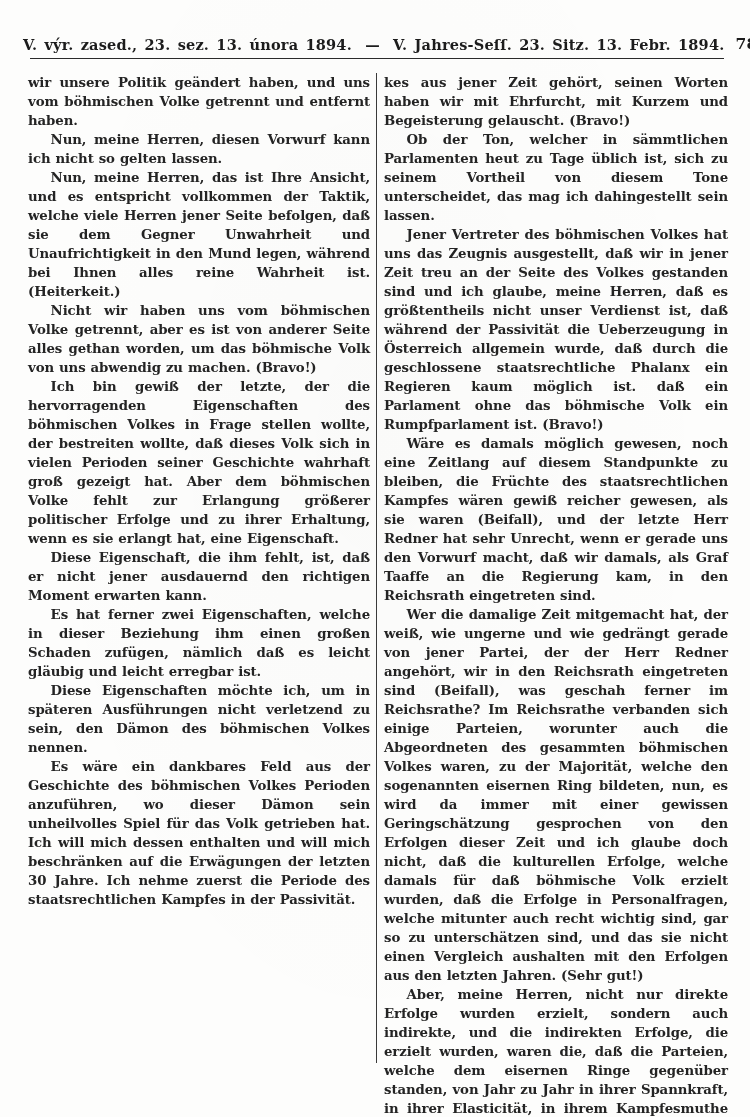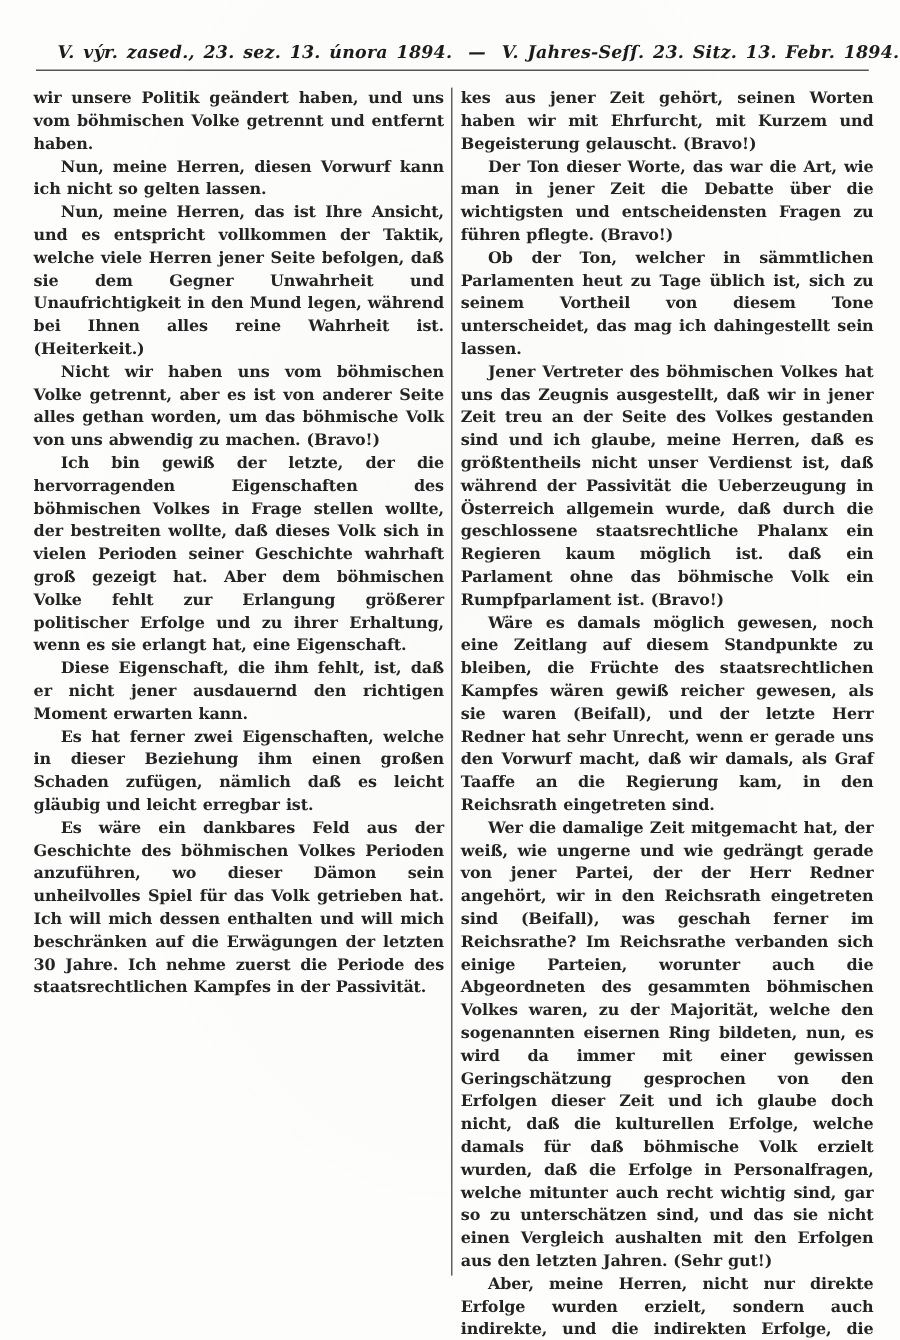--- a/index.html
+++ b/index.html
@@ -12,29 +12,28 @@
   }
   .page {
     position: relative;
     width: 750px; height: 1117px;
     background:
       radial-gradient(ellipse at 50% 40%, rgba(0,0,0,0.012), rgba(0,0,0,0) 70%),
       #fdfdfc;
   }
   .header {
     position: absolute;
-    top: 34px; left: 45px; right: 26px;
+    top: 34px; left: 20px; right: 26px;
     display: flex;
-    align-items: center;
+    align-items: flex-end;
     font-weight: bold;
     font-size: 14.5px;
     letter-spacing: 0.2px;
     color: #1c1c1c;
     white-space: nowrap;
-    font-style: italic;
   }
   .header-title {
     flex: 1;
     text-align: center;
     word-spacing: 2px;
   }
   .header-title span { padding: 0 3px; }
   .page-number {
     font-size: 15.5px;
     font-weight: bold;
@@ -91,26 +90,26 @@
 
   <main class="columns">
     <section class="col col-left">
         <p class="para">wir unsere Politik geändert haben, und uns vom böhmischen Volke getrennt und entfernt haben.</p>
         <p class="para indent">Nun, meine Herren, diesen Vorwurf kann ich nicht so gelten lassen.</p>
         <p class="para indent">Nun, meine Herren, das ist Ihre Ansicht, und es entspricht vollkommen der Taktik, welche viele Herren jener Seite befolgen, daß sie dem Gegner Unwahrheit und Unaufrichtigkeit in den Mund legen, während bei Ihnen alles reine Wahrheit ist. (Heiterkeit.)</p>
         <p class="para indent">Nicht wir haben uns vom böhmischen Volke getrennt, aber es ist von anderer Seite alles gethan worden, um das böhmische Volk von uns abwendig zu machen. (Bravo!)</p>
         <p class="para indent">Ich bin gewiß der letzte, der die hervorragenden Eigenschaften des böhmischen Volkes in Frage stellen wollte, der bestreiten wollte, daß dieses Volk sich in vielen Perioden seiner Geschichte wahrhaft groß gezeigt hat. Aber dem böhmischen Volke fehlt zur Erlangung größerer politischer Erfolge und zu ihrer Erhaltung, wenn es sie erlangt hat, eine Eigenschaft.</p>
         <p class="para indent">Diese Eigenschaft, die ihm fehlt, ist, daß er nicht jener ausdauernd den richtigen Moment erwarten kann.</p>
         <p class="para indent">Es hat ferner zwei Eigenschaften, welche in dieser Beziehung ihm einen großen Schaden zufügen, nämlich daß es leicht gläubig und leicht erregbar ist.</p>
+        <p class="para indent">Diese Eigenschaften möchte ich, um in späteren Ausführungen nicht verletzend zu sein, den Dämon des böhmischen Volkes nennen.</p>
         <p class="para indent">Es wäre ein dankbares Feld aus der Geschichte des böhmischen Volkes Perioden anzuführen, wo dieser Dämon sein unheilvolles Spiel für das Volk getrieben hat. Ich will mich dessen enthalten und will mich beschränken auf die Erwägungen der letzten 30 Jahre. Ich nehme zuerst die Periode des staatsrechtlichen Kampfes in der Passivität.</p>
       </section>
     <div class="divider"></div>
     <section class="col col-right">
         <p class="para">kes aus jener Zeit gehört, seinen Worten haben wir mit Ehrfurcht, mit Kurzem und Begeisterung gelauscht. (Bravo!)</p>
-        <p class="para indent">Der Ton dieser Worte, das war die Art, wie man in jener Zeit die Debatte über die wichtigsten und entscheidensten Fragen zu führen pflegte. (Bravo!)</p>
         <p class="para indent">Ob der Ton, welcher in sämmtlichen Parlamenten heut zu Tage üblich ist, sich zu seinem Vortheil von diesem Tone unterscheidet, das mag ich dahingestellt sein lassen.</p>
         <p class="para indent">Jener Vertreter des böhmischen Volkes hat uns das Zeugnis ausgestellt, daß wir in jener Zeit treu an der Seite des Volkes gestanden sind und ich glaube, meine Herren, daß es größtentheils nicht unser Verdienst ist, daß während der Passivität die Ueberzeugung in Österreich allgemein wurde, daß durch die geschlossene staatsrechtliche Phalanx ein Regieren kaum möglich ist. daß ein Parlament ohne das böhmische Volk ein Rumpfparlament ist. (Bravo!)</p>
         <p class="para indent">Wäre es damals möglich gewesen, noch eine Zeitlang auf diesem Standpunkte zu bleiben, die Früchte des staatsrechtlichen Kampfes wären gewiß reicher gewesen, als sie waren (Beifall), und der letzte Herr Redner hat sehr Unrecht, wenn er gerade uns den Vorwurf macht, daß wir damals, als Graf Taaffe an die Regierung kam, in den Reichsrath eingetreten sind.</p>
         <p class="para indent">Wer die damalige Zeit mitgemacht hat, der weiß, wie ungerne und wie gedrängt gerade von jener Partei, der der Herr Redner angehört, wir in den Reichsrath eingetreten sind (Beifall), was geschah ferner im Reichsrathe? Im Reichsrathe verbanden sich einige Parteien, worunter auch die Abgeordneten des gesammten böhmischen Volkes waren, zu der Majorität, welche den sogenannten eisernen Ring bildeten, nun, es wird da immer mit einer gewissen Geringschätzung gesprochen von den Erfolgen dieser Zeit und ich glaube doch nicht, daß die kulturellen Erfolge, welche damals für daß böhmische Volk erzielt wurden, daß die Erfolge in Personalfragen, welche mitunter auch recht wichtig sind, gar so zu unterschätzen sind, und das sie nicht einen Vergleich aushalten mit den Erfolgen aus den letzten Jahren. (Sehr gut!)</p>
         <p class="para indent">Aber, meine Herren, nicht nur direkte Erfolge wurden erzielt, sondern auch indirekte, und die indirekten Erfolge, die erzielt wurden, waren die, daß die Parteien, welche dem eisernen Ringe gegenüber standen, von Jahr zu Jahr in ihrer Spannkraft, in ihrer Elasticität, in ihrem Kampfesmuthe zurückgiengen. Damals,</p>
       </section>
   </main>
 
 </div>
 

